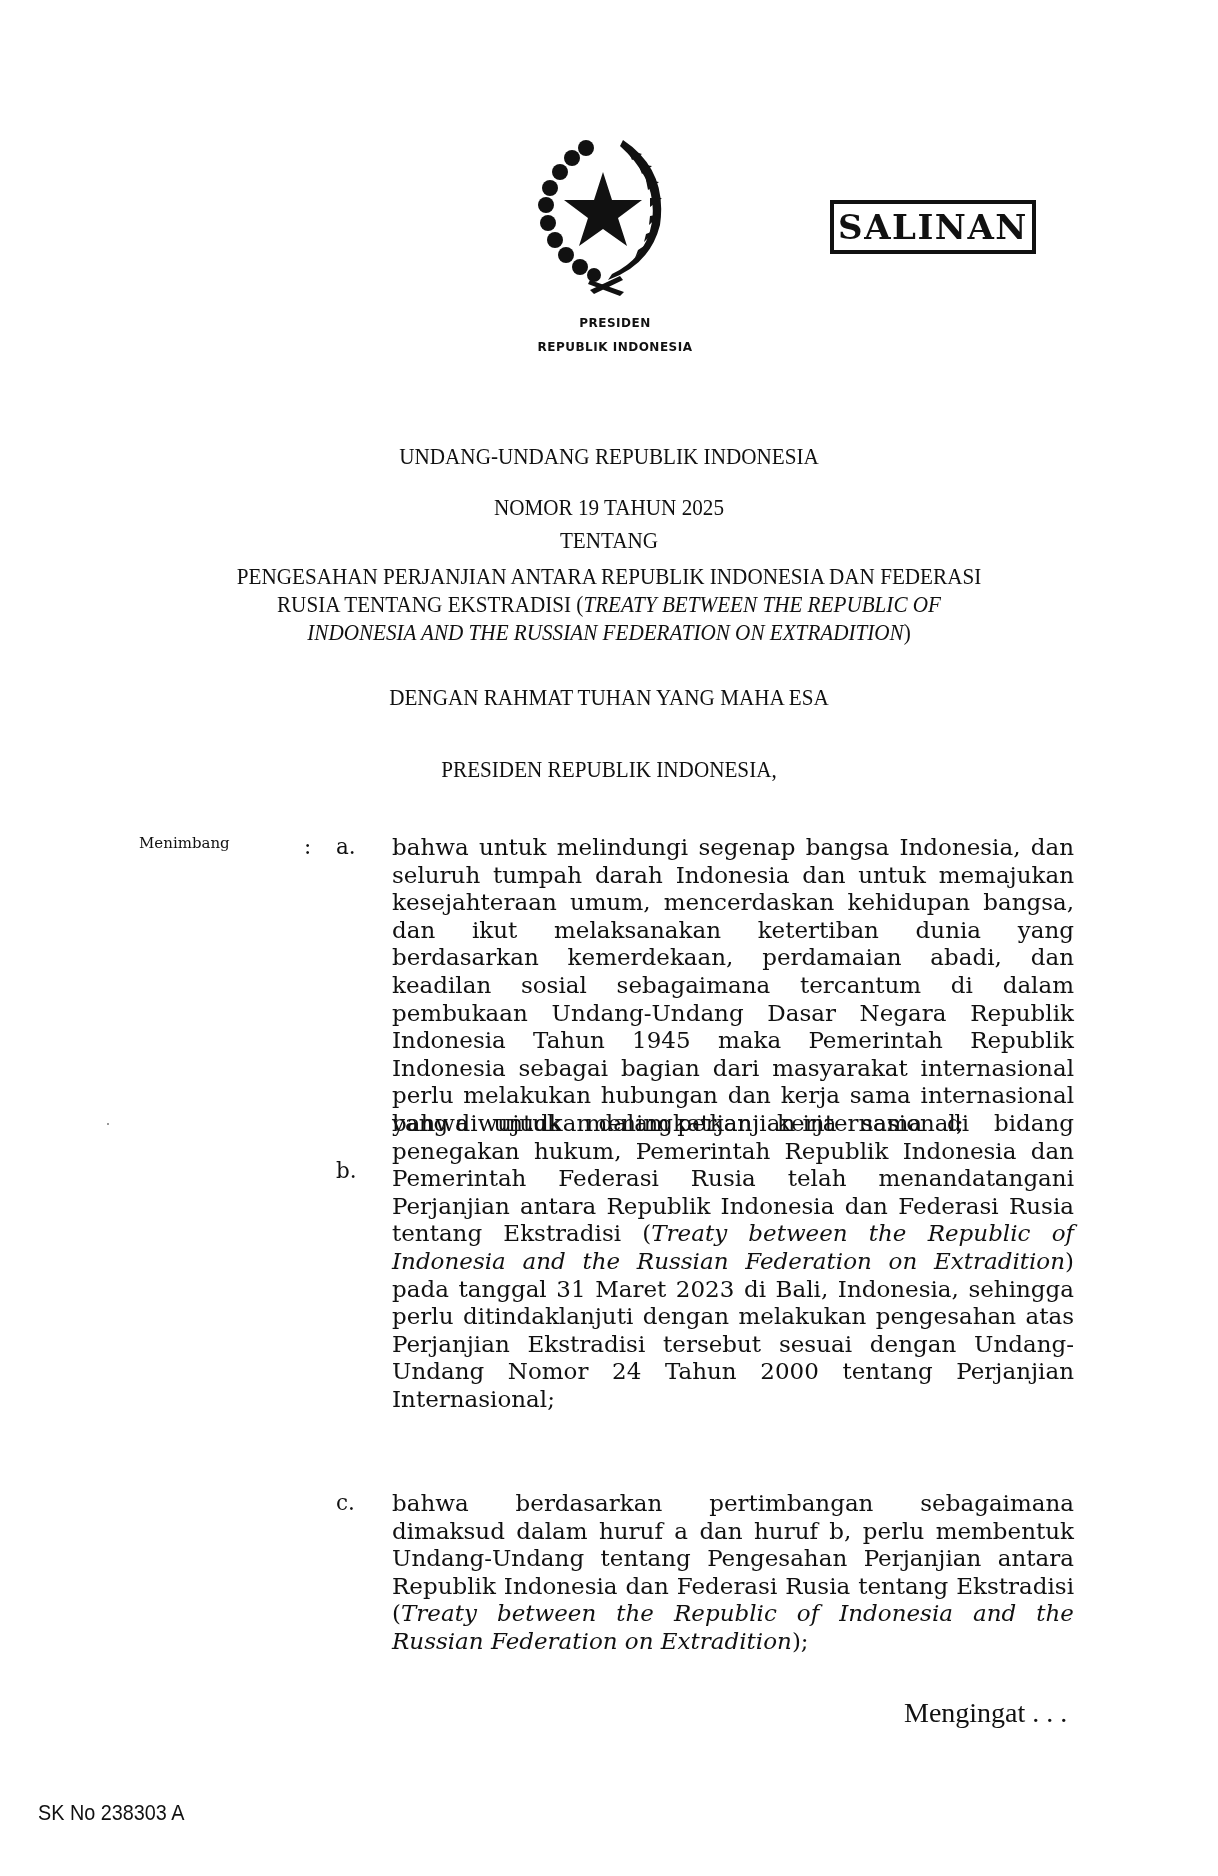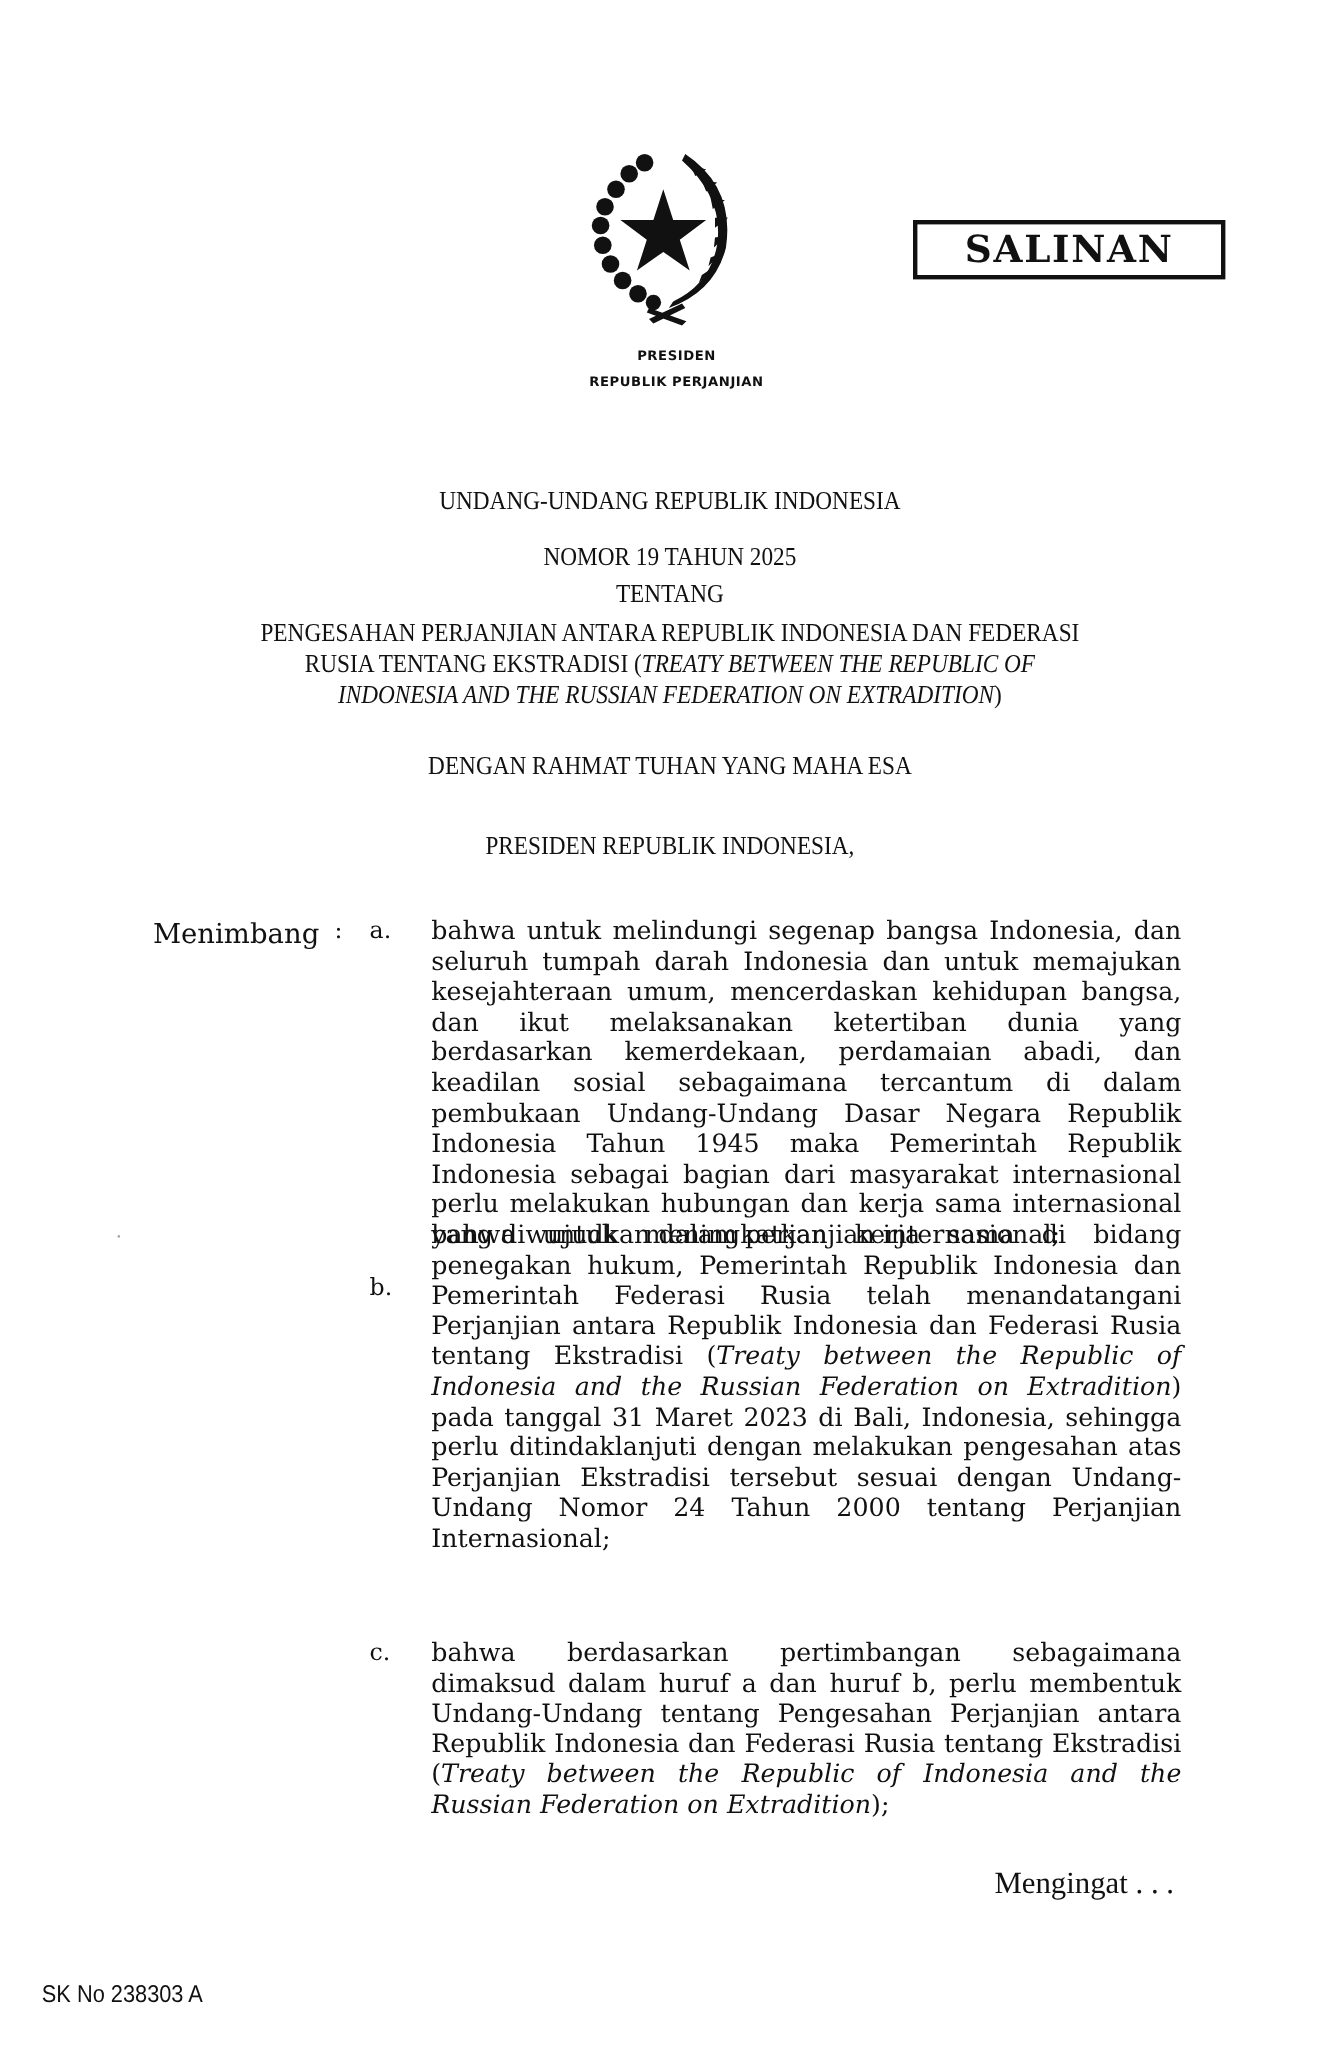--- a/index.html
+++ b/index.html
@@ -2,33 +2,33 @@
 <html><head>
 <meta charset="utf-8">
 <style>
   html, body { margin: 0; padding: 0; background: #ffffff; }
   body { width: 1218px; height: 1876px; position: relative; overflow: hidden; color: #111; font-family: "DejaVu Serif", serif; }
   .emblem { position: absolute; left: 528px; top: 130px; width: 150px; height: 170px; }
   .emblem svg { width: 100%; height: 100%; }
   .inst { position: absolute; left: 470px; width: 290px; text-align: center; font-family: "DejaVu Sans", sans-serif; font-weight: bold; font-size: 12px; letter-spacing: 0.5px; }
   .inst1 { top: 316px; }
   .inst2 { top: 340px; }
-  .salinan { position: absolute; left: 830px; top: 200px; width: 284px; height: 54px; border: 4px solid #111; box-sizing: border-box; text-align: center; font-family: "DejaVu Serif", serif; font-weight: bold; font-size: 34px; line-height: 46px; letter-spacing: 1.5px; }
+  .salinan { position: absolute; left: 830px; top: 200px; width: 206px; height: 54px; border: 4px solid #111; box-sizing: border-box; text-align: center; font-family: "DejaVu Serif", serif; font-weight: bold; font-size: 34px; line-height: 46px; letter-spacing: 1.5px; }
   .center-line { position: absolute; left: 100px; width: 1018px; text-align: center; font-family: "Liberation Serif", serif; font-size: 23.5px; transform-origin: center; }
   .t1 { top: 443px; }
   .t2 { top: 494px; }
   .t3 { top: 527px; }
   .t4 { top: 563px; }
   .t5 { top: 591px; }
   .t6 { top: 619px; }
   .t7 { top: 684px; }
   .t8 { top: 756px; }
   .narrow { transform: scaleX(0.9); }
   i { font-style: italic; }
-  .label { position: absolute; left: 139px; top: 834px; font-size: 25px; font-family: "DejaVu Serif", serif; }
+  .label { position: absolute; left: 139px; top: 834px; font-size: 15px; font-family: "DejaVu Serif", serif; }
   .colon { position: absolute; left: 304px; top: 834px; font-size: 21.5px; }
   .item-letter { position: absolute; left: 336px; font-size: 21.5px; font-family: "DejaVu Serif", serif; }
   .la { top: 834px; } .lb { top: 1158px; } .lc { top: 1490px; }
   .para { position: absolute; left: 392px; width: 682px; font-family: "DejaVu Serif", serif; font-size: 23px; line-height: 27.6px; text-align: justify; text-align-last: left; }
   .pa { top: 834px; }
   .pb { top: 1110px; }
   .pc { top: 1490px; }
   .next { position: absolute; left: 904px; top: 1697px; font-size: 28px; font-family: "Liberation Serif", serif; }
   .sk { position: absolute; left: 38px; top: 1800px; font-family: "Liberation Sans", sans-serif; font-size: 22px; transform: scaleX(0.9); transform-origin: left; }
   .stray { position: absolute; left: 107px; top: 1123px; width: 2px; height: 2px; background: #999; }
@@ -50,21 +50,21 @@
         <circle cx="52" cy="137" r="8"></circle>
       <circle cx="66" cy="145" r="7"></circle>
       <path d="M95 10 Q140 40 132 95 Q122 135 80 150 L84 144 Q118 128 124 92 Q130 50 92 16 Z"></path>
       <path d="M100 20 l14 4 l-10 6 z M110 34 l14 2 l-10 8 z M118 50 l13 2 l-11 8 z M122 68 l12 0 l-12 9 z M122 86 l11 -2 l-12 11 z M118 104 l10 -4 l-12 12 z M110 120 l9 -6 l-12 14 z"></path>
       <path d="M62 150 L96 162 L92 166 L60 154 Z M95 150 L66 164 L62 160 L92 146 Z"></path>
       <polygon points="75,42 84,70 114,70 90,88 99,116 75,99 51,116 60,88 36,70 66,70"></polygon>
     </g>
   </svg>
 </div>
 <div class="inst inst1">PRESIDEN</div>
-<div class="inst inst2">REPUBLIK PERJANJIAN</div>
+<div class="inst inst2">REPUBLIK INDONESIA</div>
 <div class="salinan">SALINAN</div>
 
 <div class="center-line t1 narrow">UNDANG-UNDANG REPUBLIK INDONESIA</div>
 <div class="center-line t2 narrow">NOMOR 19 TAHUN 2025</div>
 <div class="center-line t3 narrow">TENTANG</div>
 <div class="center-line t4 narrow">PENGESAHAN PERJANJIAN ANTARA REPUBLIK INDONESIA DAN FEDERASI</div>
 <div class="center-line t5 narrow"><span>RUSIA TENTANG EKSTRADISI (</span><i>TREATY BETWEEN THE REPUBLIC OF</i></div>
 <div class="center-line t6 narrow"><i>INDONESIA AND THE RUSSIAN FEDERATION ON EXTRADITION</i><span>)</span></div>
 <div class="center-line t7 narrow">DENGAN RAHMAT TUHAN YANG MAHA ESA</div>
 <div class="center-line t8 narrow">PRESIDEN REPUBLIK INDONESIA,</div>

